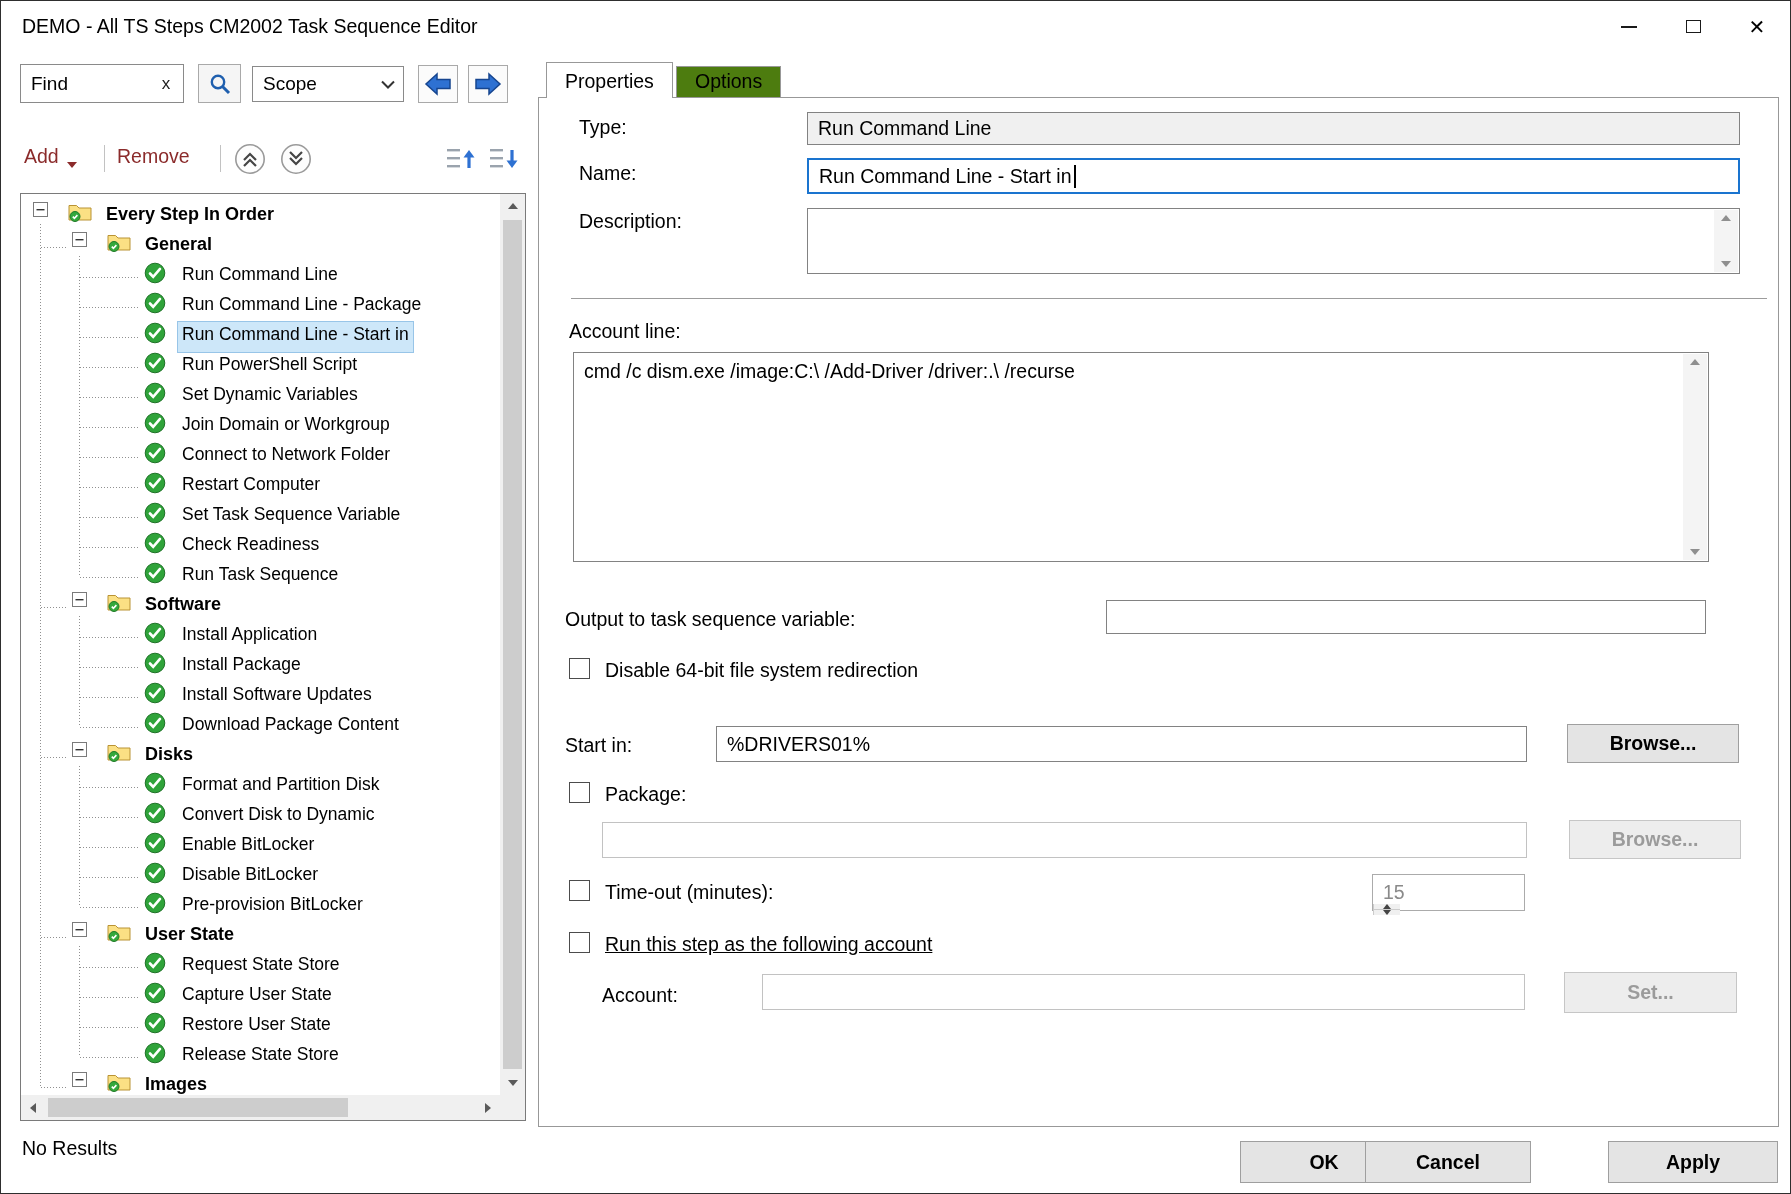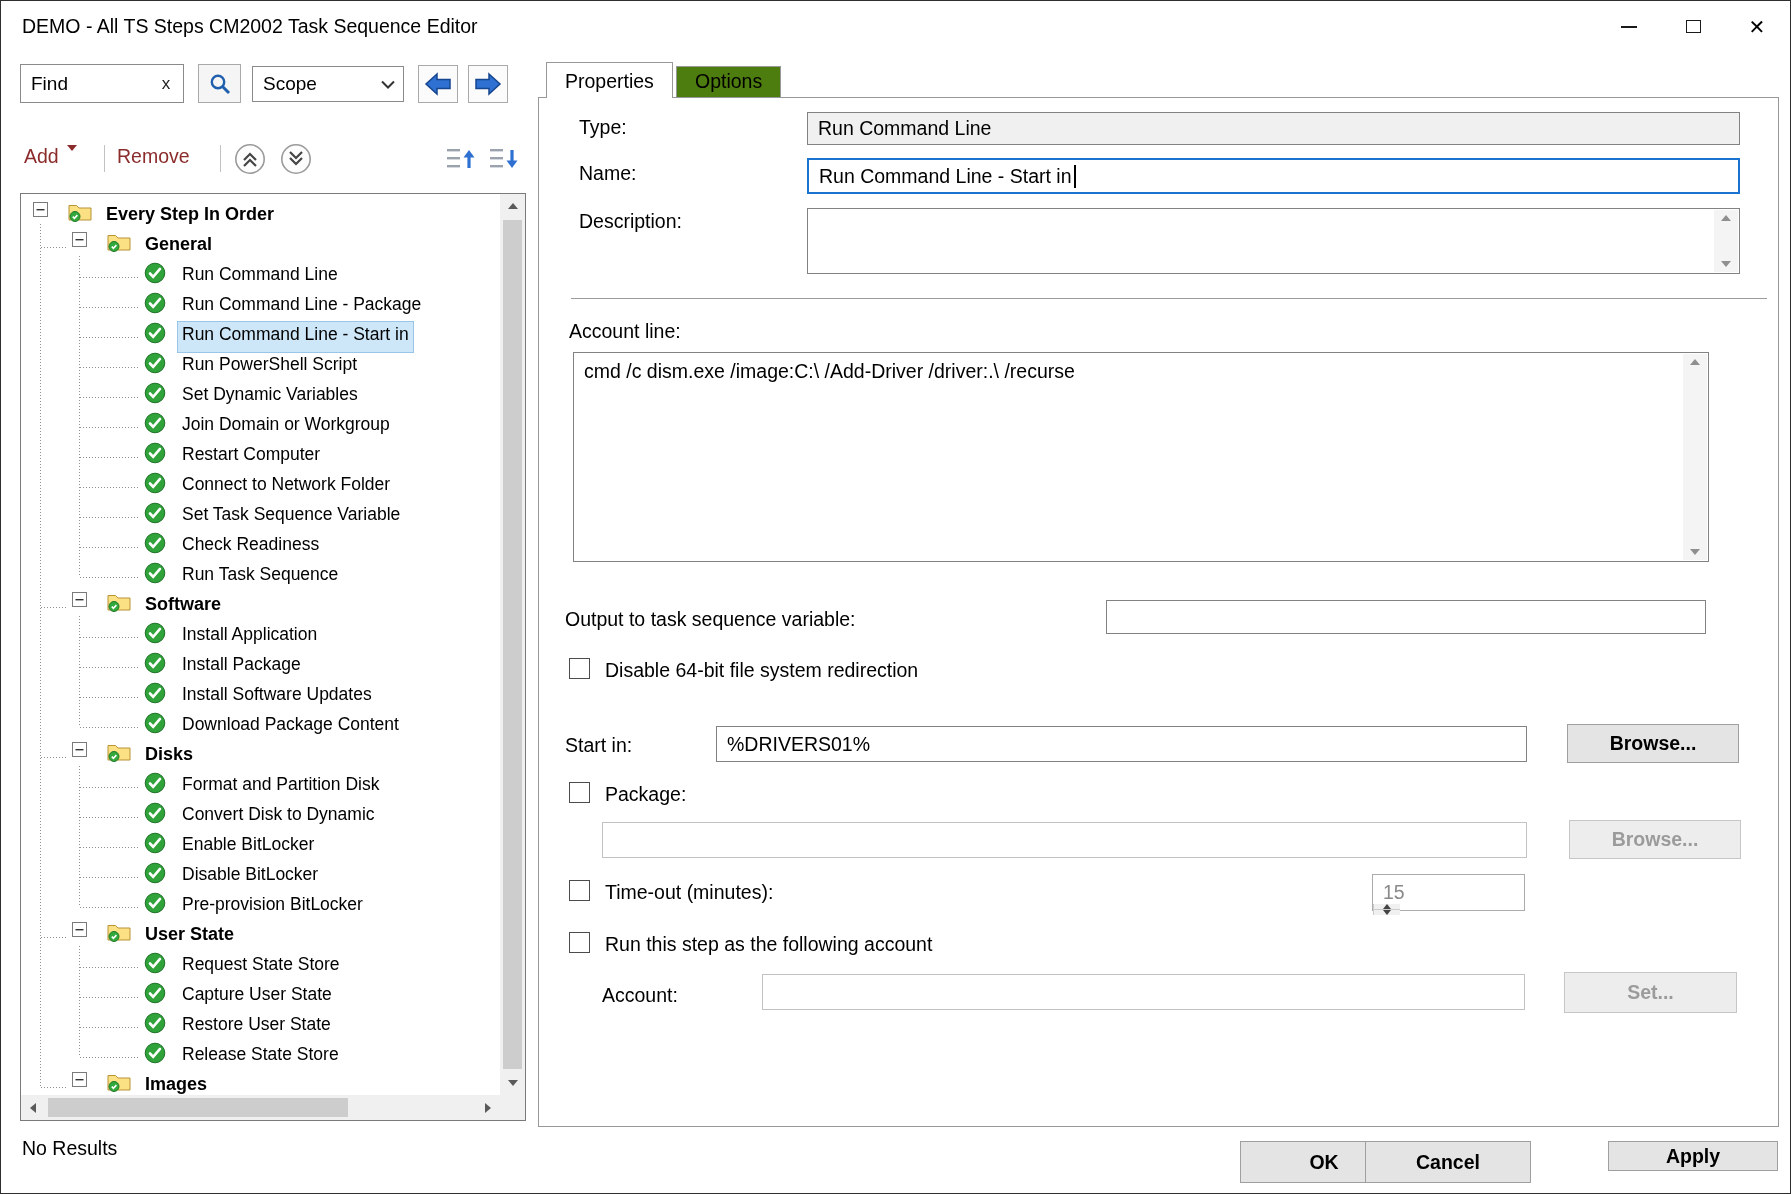--- a/index.html
+++ b/index.html
@@ -21,21 +21,21 @@
 .find-clear{width:34px;text-align:center;font-size:17px;color:#222;}
 .sq-btn{position:absolute;border:1px solid #a9a9a9;background:#f5f5f5;display:flex;align-items:center;justify-content:center;}
 #search-btn{left:197px;top:63px;width:43px;height:39px;}
 #prev-btn{left:417px;top:64px;width:40px;height:38px;background:#fbfbfb;}
 #next-btn{left:467px;top:64px;width:40px;height:38px;background:#fbfbfb;}
 .combo{position:absolute;left:251px;top:65px;width:152px;height:36px;border:1px solid #8a8a8a;background:#fff;display:flex;align-items:center;}
 .combo-text{flex:1;padding-left:10px;font-size:19px;}
 .combo-arrow{width:30px;display:flex;justify-content:center;}
 
 .toolrow{position:absolute;left:0;top:140px;width:525px;height:36px;}
-.tb-link{position:absolute;display:flex;align-items:flex-start;font-size:19.5px;color:#8b2b2b;}
+.tb-link{position:absolute;display:flex;align-items:flex-end;font-size:19.5px;color:#8b2b2b;}
 #add-btn{left:23px;top:4px;}
 #remove-btn{left:116px;top:4px;}
 .dd-tri{margin-left:8px;width:0;height:0;border-left:5.5px solid transparent;border-right:5.5px solid transparent;border-top:6.5px solid #8b2b2b;display:inline-block;}
 .tb-sep{position:absolute;top:4px;width:1px;height:27px;background:#c2c2c2;}
 #sep1{left:103px;}
 #sep2{left:219px;}
 .circ-btn{position:absolute;top:2px;width:32px;height:32px;line-height:0;}
 #chev-up{left:233px;}
 #chev-down{left:279px;}
 .flat-icon{position:absolute;top:3px;width:34px;height:30px;line-height:0;}
@@ -121,36 +121,36 @@
 #f-startin{left:177px;top:628px;width:811px;height:36px;}
 #btn-browse1{left:1028px;top:626px;width:172px;height:39px;}
 #cb-pkg{left:30px;top:684px;}
 #l-pkg{left:66px;top:685px;}
 #f-pkg{left:63px;top:724px;width:925px;height:36px;}
 #btn-browse2{left:1030px;top:722px;width:172px;height:39px;}
 #cb-timeout{left:30px;top:782px;}
 #l-timeout{left:66px;top:783px;}
 #spinbox{left:833px;top:776px;width:153px;height:37px;}
 #cb-runas{left:30px;top:834px;}
-#l-runas{left:66px;top:835px;}
+#l-runas{left:66px;top:835px;text-decoration:underline;}
 #l-account{left:63px;top:886px;}
 #f-account{left:223px;top:876px;width:763px;height:36px;}
 #btn-set{left:1025px;top:874px;width:173px;height:41px;}
 
 .spinner{position:absolute;border:1px solid #ababab;background:#fff;display:flex;flex-direction:column;}
 .spin-val{flex:1;font-size:19.5px;color:#8a8a8a;padding:6px 0 0 10px;}
 .spin-col{width:27px;display:flex;flex-direction:column;border-left:1px solid #ccc;}
 .spin-btn{flex:1;background:#f0f0f0;display:flex;align-items:center;justify-content:center;}
 .spin-btn + .spin-btn{border-top:1px solid #ccc;}
 .spin-btn .arr-up{border-left-width:4.5px;border-right-width:4.5px;border-bottom-width:5.5px;border-bottom-color:#444;}
 .spin-btn .arr-down{border-left-width:4.5px;border-right-width:4.5px;border-top-width:5.5px;border-top-color:#444;}
 
 #btn-ok{left:1239px;top:1140px;width:168px;height:42px;}
 #btn-cancel{left:1364px;top:1140px;width:166px;height:42px;}
-#btn-apply{left:1607px;top:1140px;width:170px;height:30px;}
+#btn-apply{left:1607px;top:1140px;width:170px;height:42px;}
 </style>
 </head>
 <body>
 
 <div id="win">
 
   <div class="titlebar">
     <span>DEMO - All TS Steps CM2002 Task Sequence Editor</span>
     <div class="win-controls">
       <div class="win-btn">
@@ -306,28 +306,28 @@
                   <circle cx="11" cy="11" r="9.8" fill="#2fa33a" stroke="#1e7227"></circle>
                   <path d="M6 11.5l3.2 3.4 6.8-8" stroke="#fff" stroke-width="2.6" fill="none" stroke-linecap="round"></path>
                 </svg></span>
               <span class="tlabel">Join Domain or Workgroup</span>
             </div>
             <div class="trow lvl2">
               <span class="ticon"><svg width="22" height="22" viewBox="0 0 22 22">
                   <circle cx="11" cy="11" r="9.8" fill="#2fa33a" stroke="#1e7227"></circle>
                   <path d="M6 11.5l3.2 3.4 6.8-8" stroke="#fff" stroke-width="2.6" fill="none" stroke-linecap="round"></path>
                 </svg></span>
+              <span class="tlabel">Connect to Network Folder</span>
+            </div>
+            <div class="trow lvl2">
+              <span class="ticon"><svg width="22" height="22" viewBox="0 0 22 22">
+                  <circle cx="11" cy="11" r="9.8" fill="#2fa33a" stroke="#1e7227"></circle>
+                  <path d="M6 11.5l3.2 3.4 6.8-8" stroke="#fff" stroke-width="2.6" fill="none" stroke-linecap="round"></path>
+                </svg></span>
               <span class="tlabel">Restart Computer</span>
-            </div>
-            <div class="trow lvl2">
-              <span class="ticon"><svg width="22" height="22" viewBox="0 0 22 22">
-                  <circle cx="11" cy="11" r="9.8" fill="#2fa33a" stroke="#1e7227"></circle>
-                  <path d="M6 11.5l3.2 3.4 6.8-8" stroke="#fff" stroke-width="2.6" fill="none" stroke-linecap="round"></path>
-                </svg></span>
-              <span class="tlabel">Connect to Network Folder</span>
             </div>
             <div class="trow lvl2">
               <span class="ticon"><svg width="22" height="22" viewBox="0 0 22 22">
                   <circle cx="11" cy="11" r="9.8" fill="#2fa33a" stroke="#1e7227"></circle>
                   <path d="M6 11.5l3.2 3.4 6.8-8" stroke="#fff" stroke-width="2.6" fill="none" stroke-linecap="round"></path>
                 </svg></span>
               <span class="tlabel">Set Task Sequence Variable</span>
             </div>
             <div class="trow lvl2">
               <span class="ticon"><svg width="22" height="22" viewBox="0 0 22 22">

